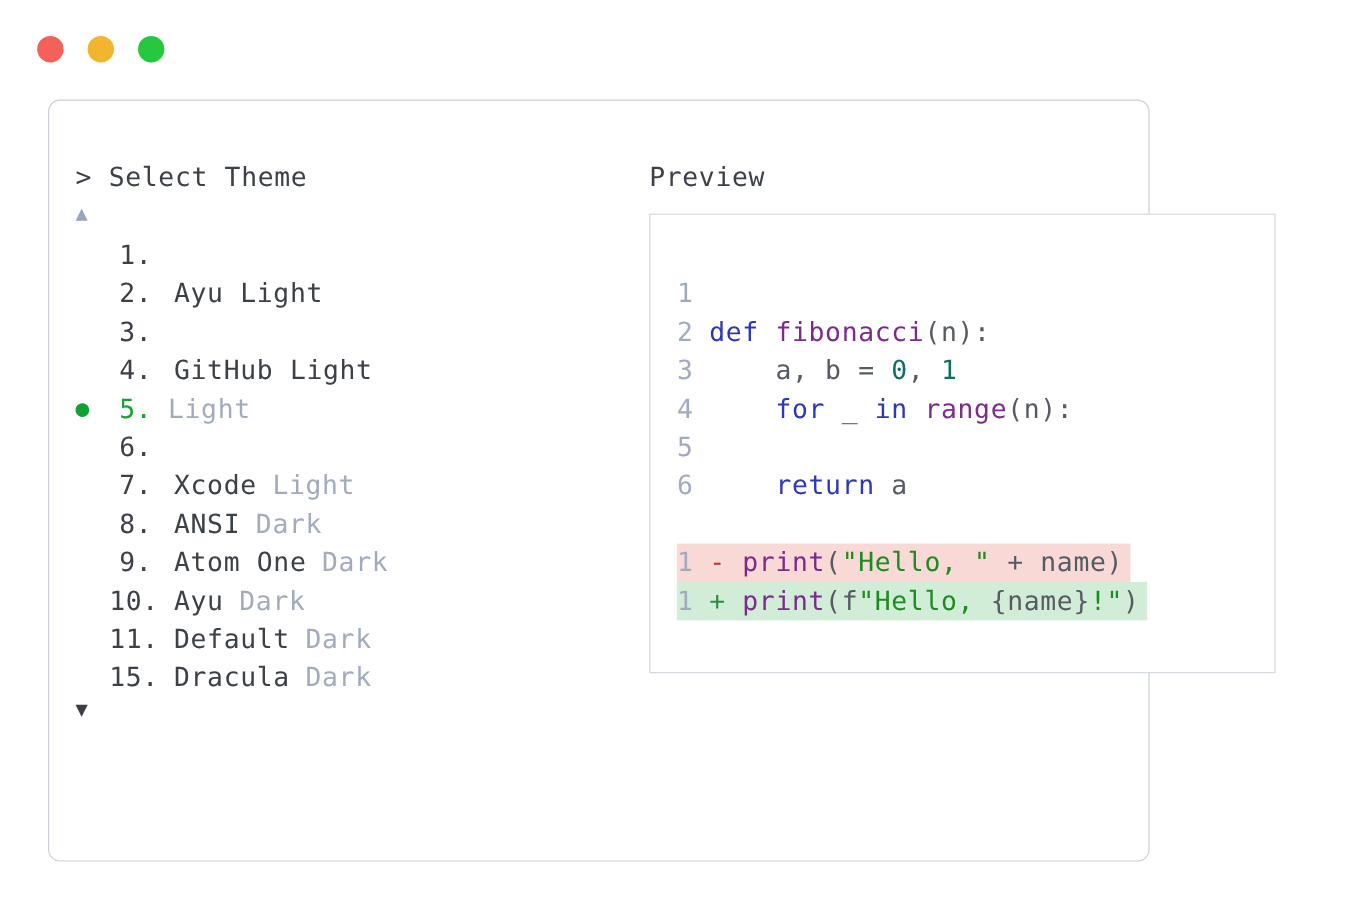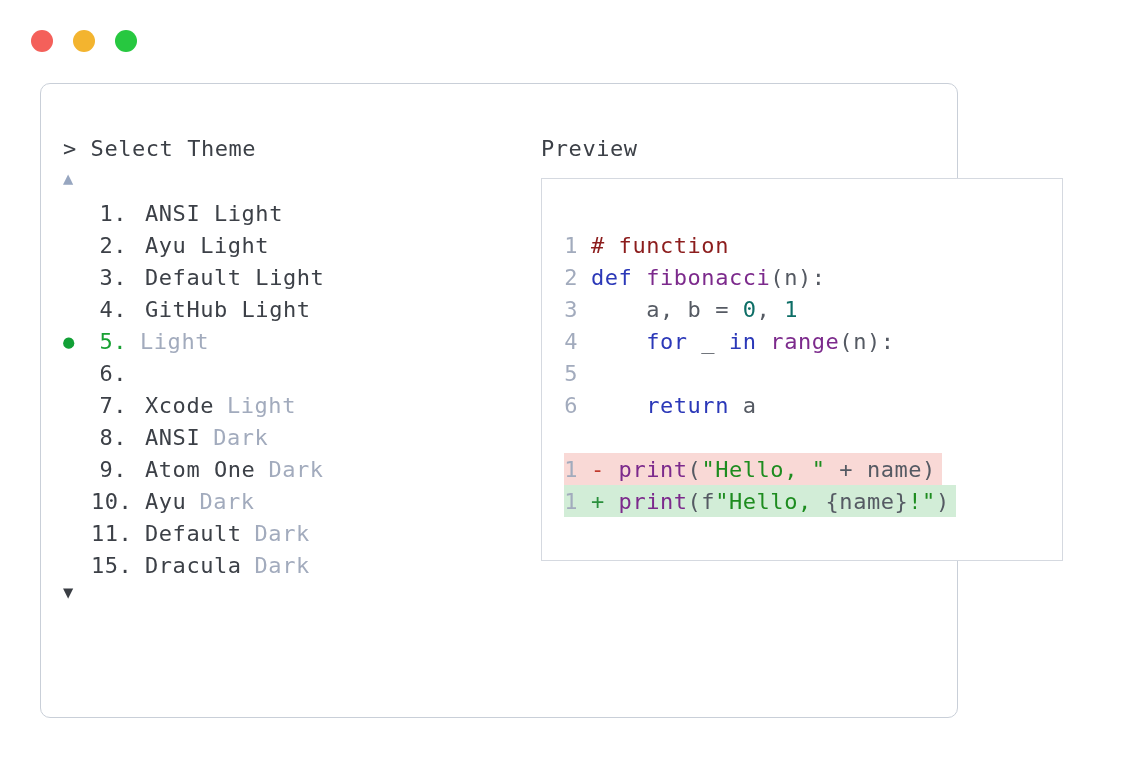--- a/index.html
+++ b/index.html
@@ -58,40 +58,40 @@
 
   <div class="panel">
 
     <div class="prompt">&gt; Select Theme</div>
 
     <div class="preview-title">Preview</div>
 
     <div class="scroll-up">▲</div>
 
     <div class="theme-list">
-        <div class="trow"><span class="marker"></span><span class="num">1.</span><span class="nm">ANSI Light</span></div>
+        <div class="trow"><span class="marker"></span><span class="num">1.</span></div>
         <div class="trow"><span class="marker"></span><span class="num">2.</span><span class="nm">Ayu Light</span></div>
-        <div class="trow"><span class="marker"></span><span class="num">3.</span><span class="nm">Default Light</span></div>
+        <div class="trow"><span class="marker"></span><span class="num">3.</span></div>
         <div class="trow"><span class="marker"></span><span class="num">4.</span><span class="nm">GitHub Light</span></div>
         <div class="trow selected"><span class="marker">●</span><span class="num">5.</span><span class="sfx">Light</span></div>
         <div class="trow"><span class="marker"></span><span class="num">6.</span></div>
         <div class="trow"><span class="marker"></span><span class="num">7.</span><span class="nm">Xcode</span><span class="sfx">Light</span></div>
         <div class="trow"><span class="marker"></span><span class="num">8.</span><span class="nm">ANSI</span><span class="sfx">Dark</span></div>
         <div class="trow"><span class="marker"></span><span class="num">9.</span><span class="nm">Atom One</span><span class="sfx">Dark</span></div>
         <div class="trow"><span class="marker"></span><span class="num">10.</span><span class="nm">Ayu</span><span class="sfx">Dark</span></div>
         <div class="trow"><span class="marker"></span><span class="num">11.</span><span class="nm">Default</span><span class="sfx">Dark</span></div>
         <div class="trow"><span class="marker"></span><span class="num">15.</span><span class="nm">Dracula</span><span class="sfx">Dark</span></div>
       </div>
 
     <div class="scroll-down">▼</div>
 
 
     <div class="preview-box">
       <div class="code">
-          <div class="code-line"><span class="ln">1</span><span style="color: var(--code-comment);"># function</span></div>
+          <div class="code-line"><span class="ln">1</span></div>
           <div class="code-line"><span class="ln">2</span><span style="color: var(--code-keyword);">def</span><span style="color: var(--code-plain);"> </span><span style="color: var(--code-name);">fibonacci</span><span style="color: var(--code-plain);">(n):</span></div>
           <div class="code-line"><span class="ln">3</span><span style="color: var(--code-plain);">    a, b = </span><span style="color: var(--code-literal);">0</span><span style="color: var(--code-plain);">, </span><span style="color: var(--code-literal);">1</span></div>
           <div class="code-line"><span class="ln">4</span><span style="color: var(--code-plain);">    </span><span style="color: var(--code-keyword);">for</span><span style="color: var(--code-plain);"> _ </span><span style="color: var(--code-keyword);">in</span><span style="color: var(--code-plain);"> </span><span style="color: var(--code-name);">range</span><span style="color: var(--code-plain);">(n):</span></div>
           <div class="code-line"><span class="ln">5</span></div>
           <div class="code-line"><span class="ln">6</span><span style="color: var(--code-plain);">    </span><span style="color: var(--code-keyword);">return</span><span style="color: var(--code-plain);"> a</span></div>
           <div class="code-line"><span class="ln"></span></div>
           <div class="code-line removed"><span class="ln">1</span><span style="color: var(--diff-minus);">-</span><span style="color: var(--code-plain);"> </span><span style="color: var(--code-name);">print</span><span style="color: var(--code-plain);">(</span><span style="color: var(--code-string);">"Hello, "</span><span style="color: var(--code-plain);"> + name)</span></div>
           <div class="code-line added"><span class="ln">1</span><span style="color: var(--diff-plus);">+</span><span style="color: var(--code-plain);"> </span><span style="color: var(--code-name);">print</span><span style="color: var(--code-plain);">(f</span><span style="color: var(--code-string);">"Hello, </span><span style="color: var(--code-plain);">{name}</span><span style="color: var(--code-string);">!"</span><span style="color: var(--code-plain);">)</span></div>
         </div>
     </div>

